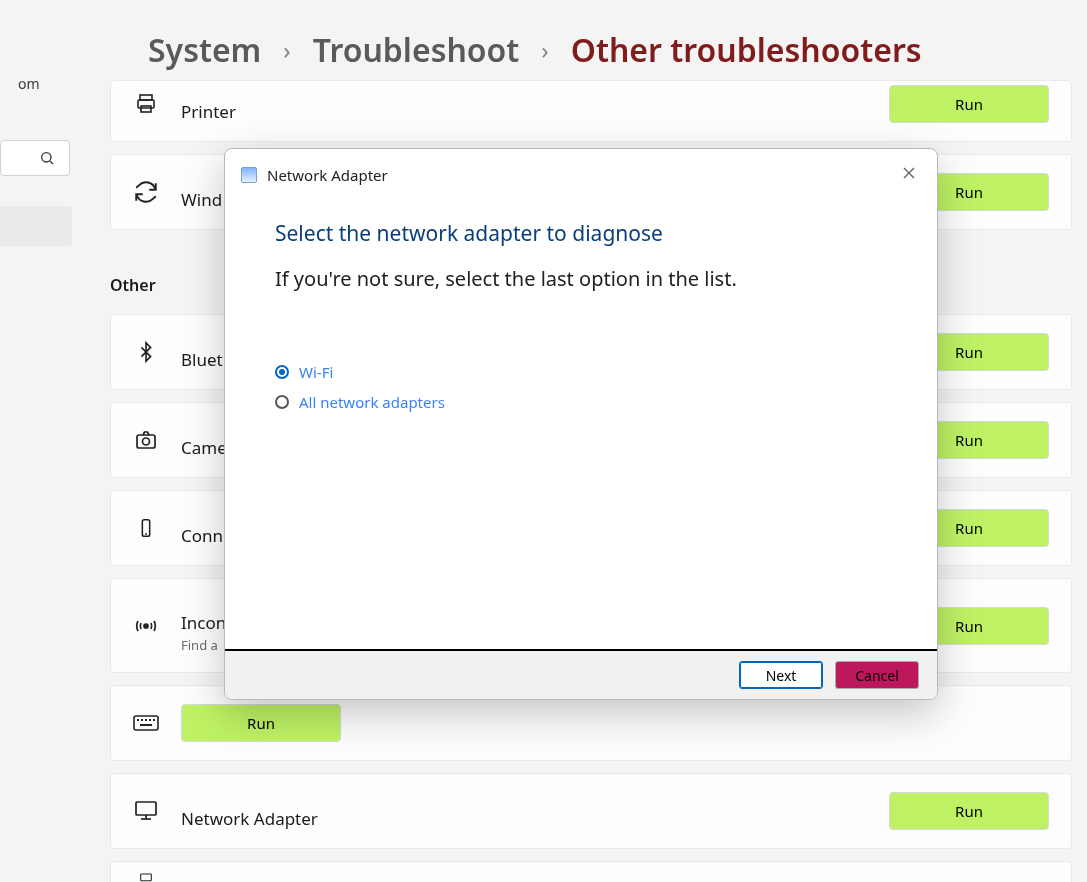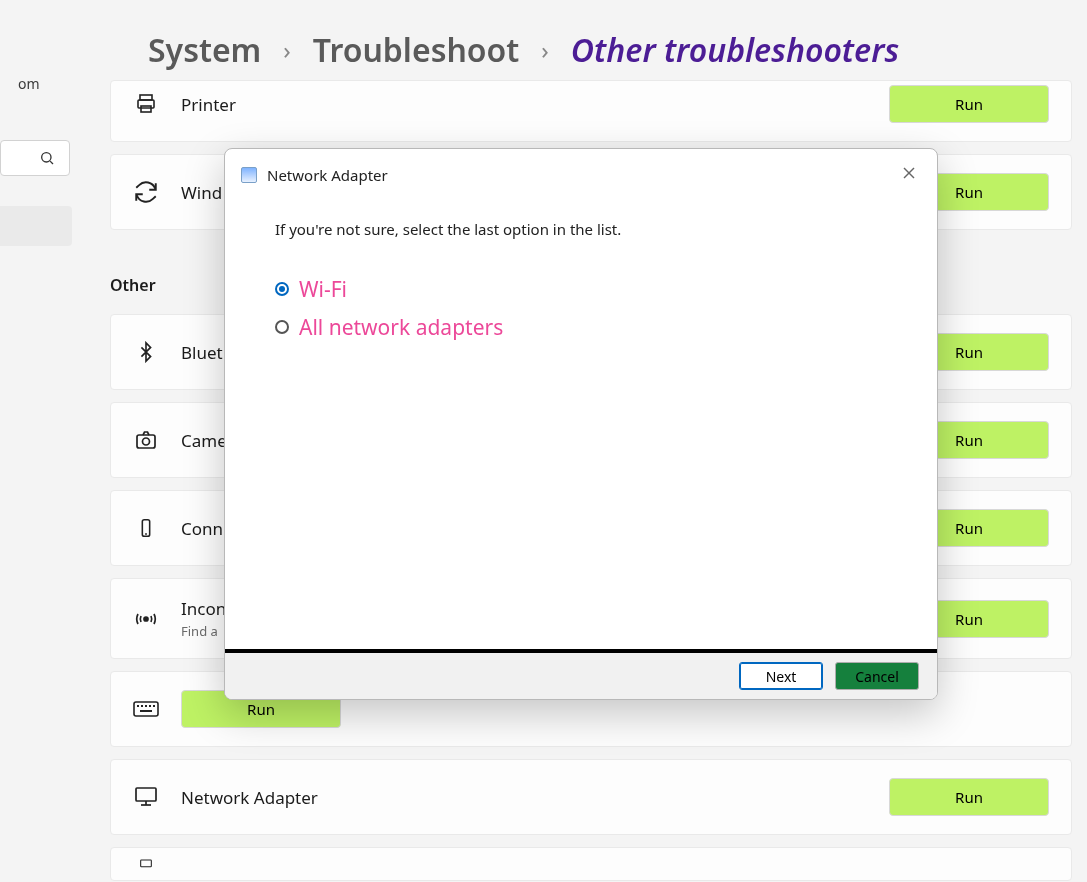--- a/index.html
+++ b/index.html
@@ -35,21 +35,21 @@
   
   .breadcrumb {
     position:absolute; left:108px; top:28px;
     display:flex; align-items:center; gap:22px;
     font-size:32px;
     font-weight:600;
     margin-left:40px;
   }
   .breadcrumb .crumb-prev { color:#5a5a5a; cursor:pointer; }
   .breadcrumb .crumb-sep  { color:#888; font-size:24px; font-weight:400; }
-  .breadcrumb .crumb-cur  { color:#4c1d95;font-style:italic; }
+  .breadcrumb .crumb-cur  { color:#7f1d1d; }
 
   
   .content {
     position:absolute; left:110px; top:80px; width:962px;
     display:flex; flex-direction:column; gap:12px;
   }
   .section-label {
     font-size:16px; font-weight:600; color:#1b1b1b;
     margin-top:32px; margin-bottom:6px;
   }
@@ -58,21 +58,21 @@
     border:1px solid #e9e9e9;
     border-radius:4px;
     padding:18px 22px;
     display:flex; align-items:center; gap:22px;
     min-height:70px;
   }
   .card.first { padding-top:4px; min-height:56px; } 
   .card.tall { min-height:78px; }
   .card .icon { width:26px; display:flex; justify-content:center; color:#222; }
   .card .labels { flex:1; display:flex; flex-direction:column; }
-  .card .title { font-size:17px; color:#1b1b1b; }
+  .card .title { font-size:17px; color:#1b1b1b;margin-top:14px; }
   .card .sub   { font-size:13px; color:#6b6b6b; margin-top:2px; }
   .run-btn {
     width:160px; height:38px;
     background:#bef264;
     border:1px solid #d8d8d8;
     border-radius:4px;
     font-size:15px;
     cursor:pointer;
     font-family:inherit;
   }
@@ -95,38 +95,38 @@
     display:flex; align-items:center; justify-content:center;
     color:#666;
   }
   .dialog-header {
     display:flex; align-items:center; gap:10px;
     padding:16px 16px 0 16px;
     font-size:15px; color:#222;
   }
   .dialog-body { flex:1; padding:34px 50px 20px 50px; }
   .dialog-title { font-size:21px; color:#0a3e7a; margin-bottom:18px; }
-  .dialog-desc  { font-size:15px; color:#222; margin-bottom:36px; }
-  .radio-row { display:flex; align-items:center; gap:10px; font-size:21px; color:#ec4899; margin-bottom:10px; cursor:pointer;text-align:center;}
+  .dialog-desc  { font-size:20px; color:#222; margin-bottom:70px; }
+  .radio-row { display:flex; align-items:center; gap:10px; font-size:15px; color:#3b82f6; margin-bottom:10px; cursor:pointer;text-align:center;}
   .radio {
     width:14px; height:14px; border:2px solid #555; border-radius:50%;
     display:inline-flex; align-items:center; justify-content:center;
   }
   .radio.selected { border-color:#0067c0; }
   .radio.selected::after { content:""; width:6px; height:6px; background:#0067c0; border-radius:50%; }
   .dialog-footer {
     background:#f1f1f1;
-    border-top:4px solid #000000;
+    border-top:2px solid #000000;
     height:50px;
     display:flex; align-items:center; justify-content:flex-end;
     gap:12px; padding:0 18px;
   }
   .dlg-btn {
     min-width:84px; height:28px;
-    background:#15803d;
+    background:#be185d;
     border:1px solid #adadad;
     border-radius:3px;
     font-size:14px;
     font-family:inherit;
     cursor:pointer;
   }
   .dlg-btn.primary { border-color:#0067c0; box-shadow:0 0 0 1px #0067c0 inset; background:#ffffff; }
   .mini-icon { width:16px;height:16px;background:linear-gradient(#7fb3ff,#e8f1ff);border:1px solid #7aa0c8;border-radius:2px;}
   svg { display:block; }
 </style>
@@ -285,20 +285,21 @@
     <svg width="12" height="12" viewBox="0 0 12 12" stroke="#666" stroke-width="1.4">
         <line x1="1" y1="1" x2="11" y2="11"></line>
         <line x1="11" y1="1" x2="1" y2="11"></line>
       </svg>
   </div>
   <div class="dialog-header">
     <span class="mini-icon"></span>
     <span>Network Adapter</span>
   </div>
   <div class="dialog-body">
+    <div class="dialog-title">Select the network adapter to diagnose</div>
     <div class="dialog-desc">If you're not sure, select the last option in the list.</div>
 
     <div class="radio-row">
       <span class="radio selected"></span>
       <span>Wi-Fi</span>
     </div>
     <div class="radio-row">
       <span class="radio"></span>
       <span>All network adapters</span>
     </div>

